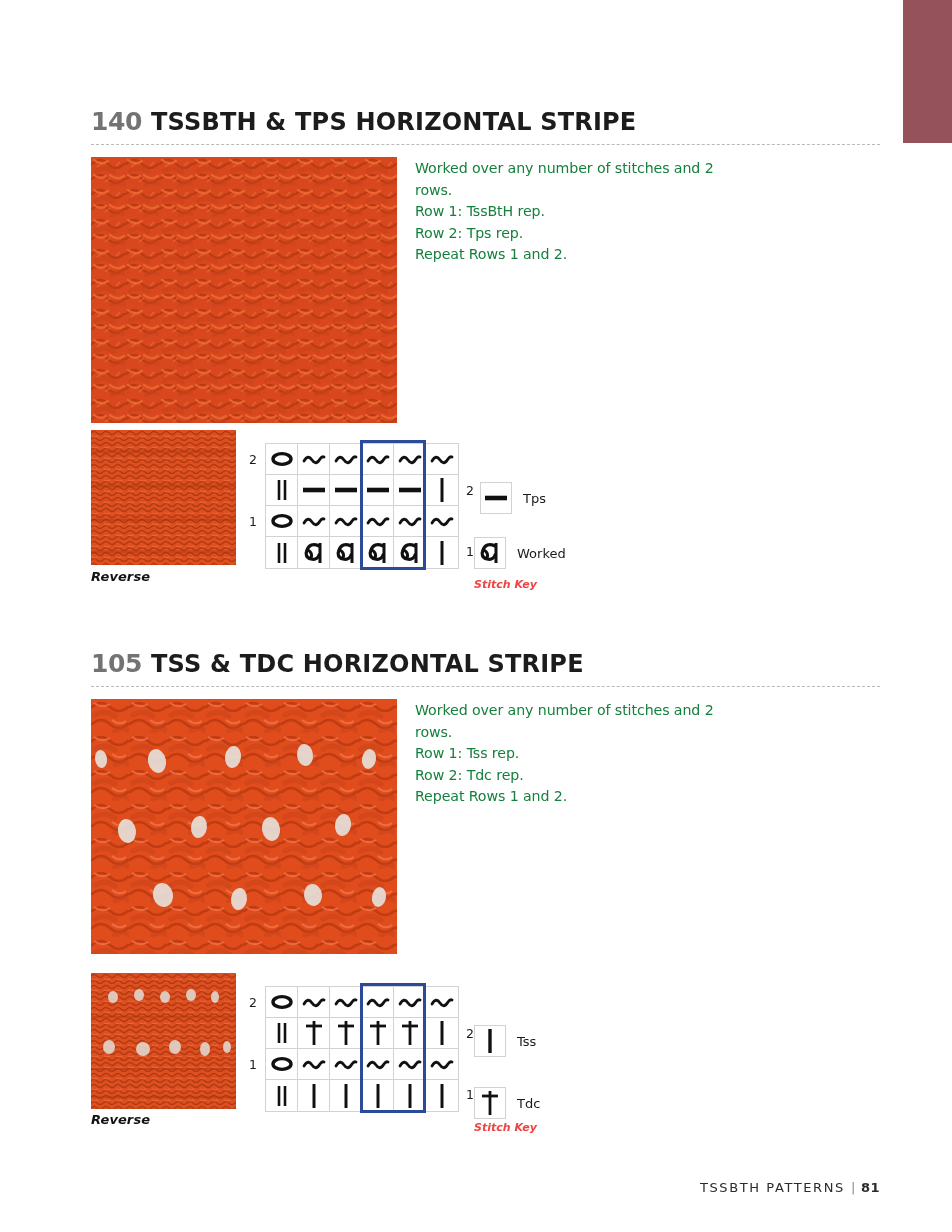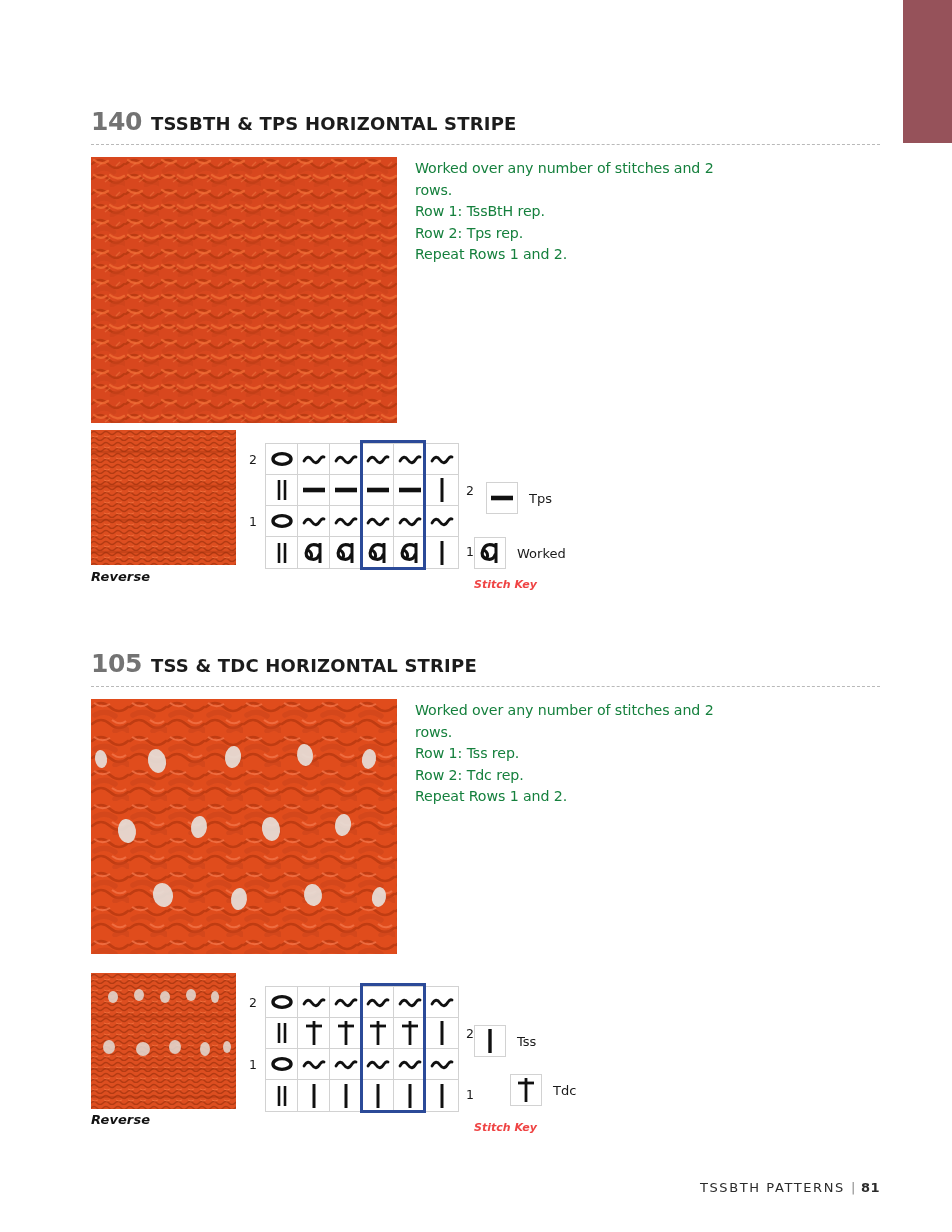--- a/index.html
+++ b/index.html
@@ -40,21 +40,21 @@
     font-size: 25px;
     color: #737373;
     letter-spacing: -0.4px;
     line-height: 28px;
     display: inline-block;
     vertical-align: baseline;
   }
   .hdr-title {
     font-family: "DejaVu Sans", sans-serif;
     font-weight: bold;
-    font-size: 18px;
+    font-size: 24px;
     color: #1c1c1c;
     letter-spacing: 0.2px;
     line-height: 28px;
     display: inline-block;
     vertical-align: baseline;
     margin-left: 9px;
   }
   .hdr-rule {
     position: absolute;
     left: 91px;
@@ -388,21 +388,21 @@
             <svg width="8" height="26">
               <line x1="4" y1="1" x2="4" y2="25" stroke="#111" stroke-width="3"></line>
             </svg>
           </div>
       </div>
 
       <div class="rep-box" style="left:95px; top:-3px; width:66px; height:130px;"></div>
     </div>
 
     <div class="key" style="left:474px; top:374px; width:160px; height:126px;">
-      <div class="key-row" style="left:12px; top:0;">
+      <div class="key-row" style="left:6px; top:0;">
         <div class="key-swatch">
           <svg width="26" height="8">
               <line x1="2" y1="4" x2="24" y2="4" stroke="#111" stroke-width="4.6"></line>
             </svg>
         </div>
         <div class="key-label">Tps</div>
       </div>
       <div class="key-row" style="left:0; top:55px;">
         <div class="key-swatch">
           <svg width="22" height="24" viewBox="0 0 22 24">
@@ -650,21 +650,21 @@
 
     <div class="key" style="left:474px; top:375px; width:160px; height:126px;">
       <div class="key-row" style="left:0; top:0;">
         <div class="key-swatch">
           <svg width="8" height="26">
               <line x1="4" y1="1" x2="4" y2="25" stroke="#111" stroke-width="3.4"></line>
             </svg>
         </div>
         <div class="key-label">Tss</div>
       </div>
-      <div class="key-row" style="left:0; top:49px;margin-left:36px;">
+      <div class="key-row" style="left:0; top:62px;">
         <div class="key-swatch">
           <svg width="20" height="26">
               <line x1="10" y1="1" x2="10" y2="25" stroke="#111" stroke-width="2.8"></line>
               <line x1="2" y1="6" x2="18" y2="6" stroke="#111" stroke-width="2.8"></line>
             </svg>
         </div>
         <div class="key-label">Tdc</div>
       </div>
       <div class="key-title" style="left:0; top:96px;">Stitch Key</div>
     </div>

